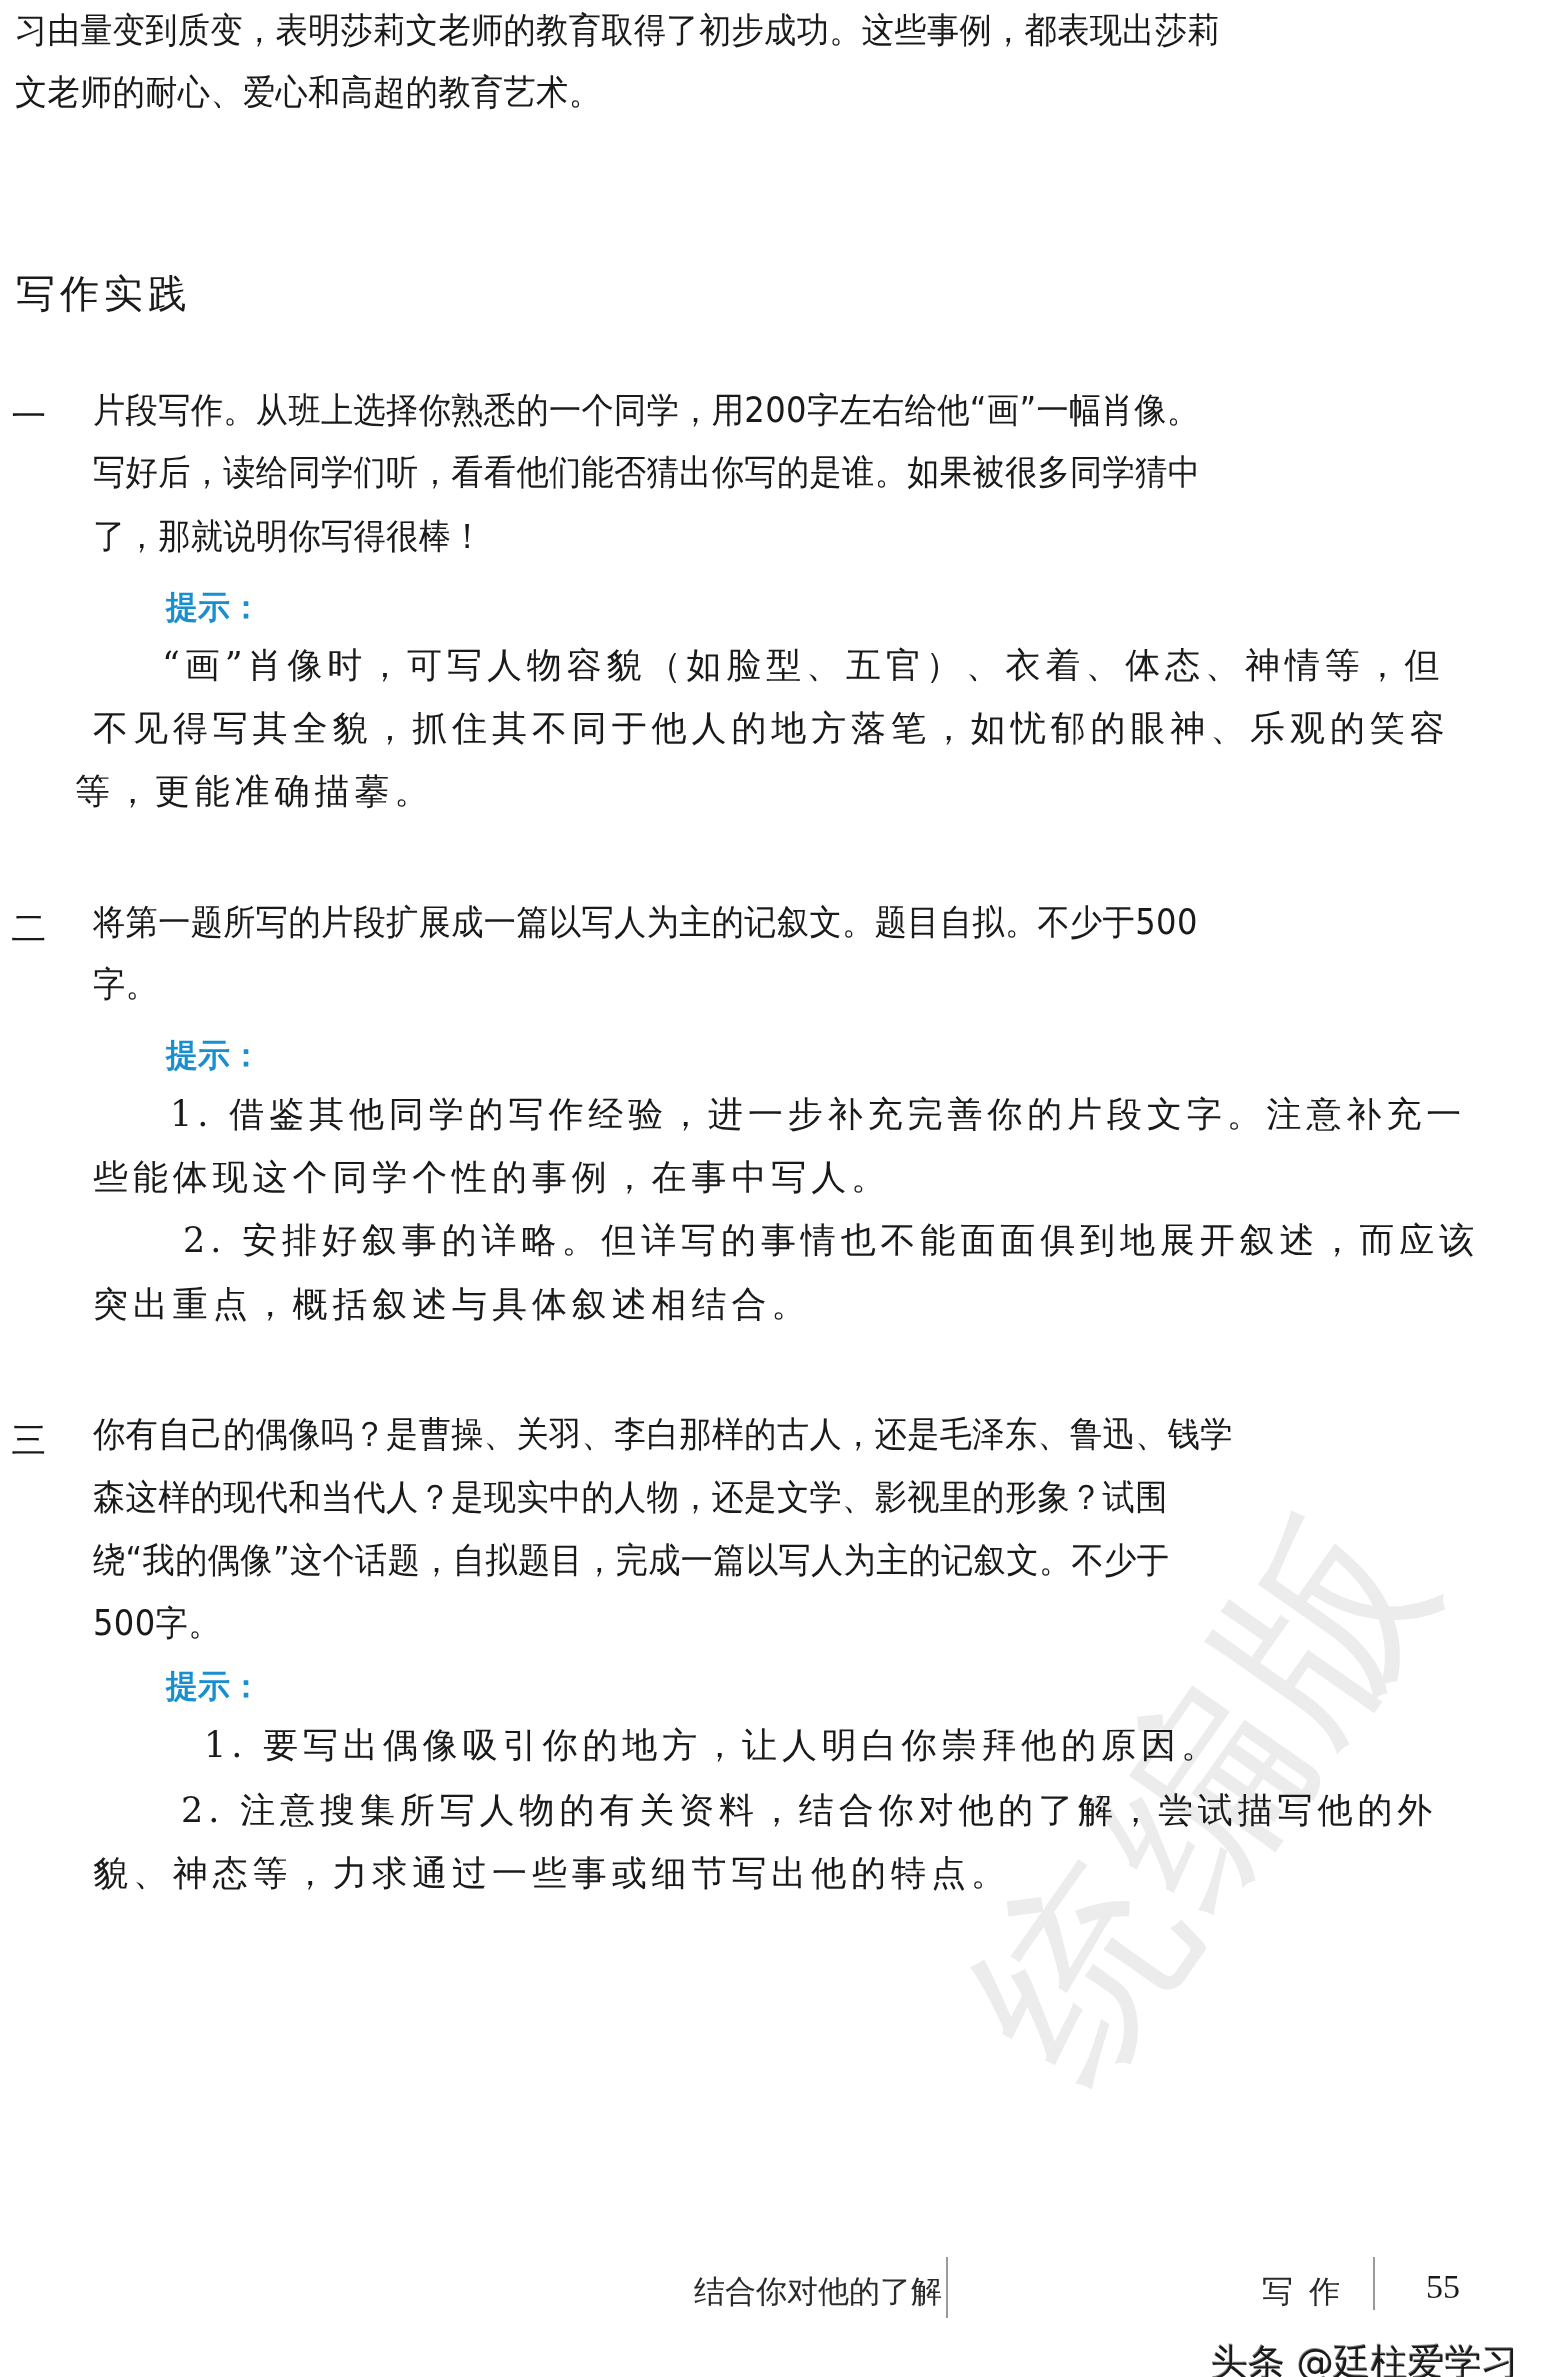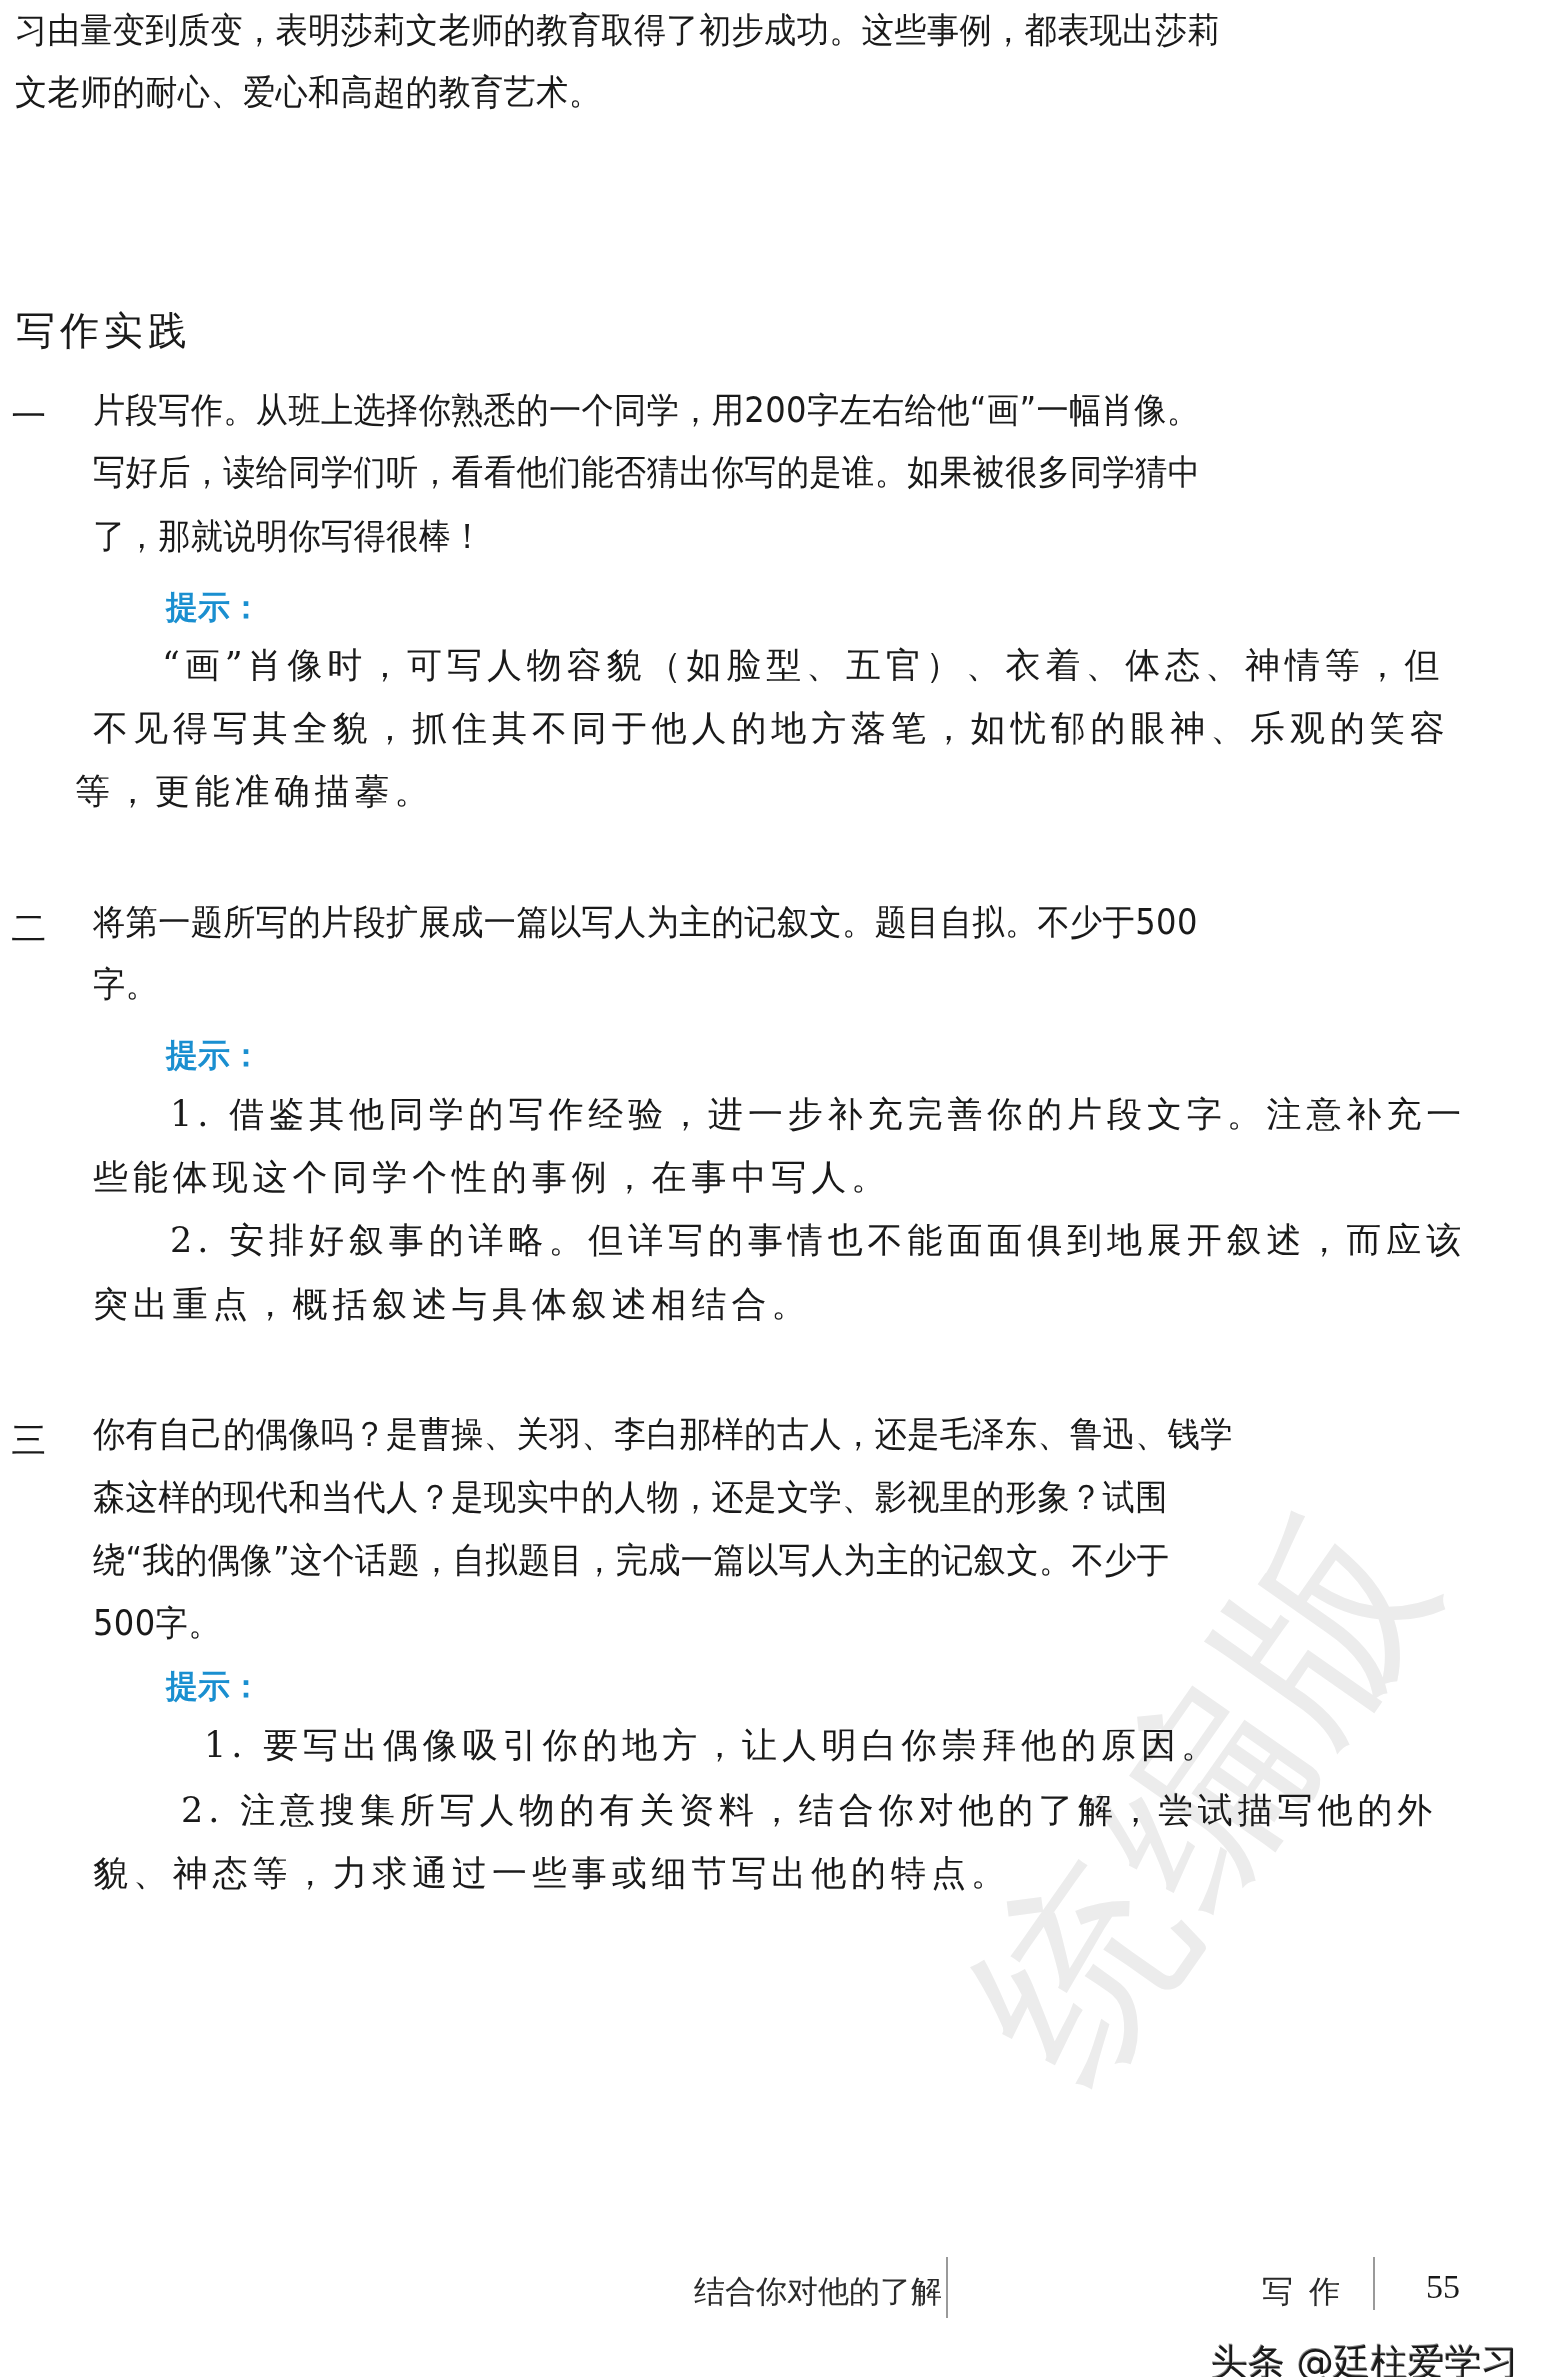--- a/index.html
+++ b/index.html
@@ -39,21 +39,20 @@
     font-family: "DejaVu Serif", "Liberation Serif", serif;
     letter-spacing: 4.9px;
   }
   .section-heading {
     position: absolute;
     left: 16px;
     top: 267px;
     font-size: 39px;
     letter-spacing: 4.9px;
     font-family: "DejaVu Serif", "Liberation Serif", serif;
-    margin-top: 37px;
   }
   .numeral {
     position: absolute;
     left: 11.3px;
     font-size: 35px;
     font-family: "DejaVu Sans", "Liberation Sans", sans-serif;
   }
   .hint-label {
     position: absolute;
     left: 166px;
@@ -145,21 +144,21 @@
       <div class="line hint-text" style="left:75px; top:774px;text-align:right;">等，更能准确描摹。</div>
     </div>
 
     <div>
       <div class="numeral" style="top:905px;">二</div>
       <div class="line body-text" style="left:93px; top:905px;">将第一题所写的片段扩展成一篇以写人为主的记叙文。题目自拟。不少于500</div>
       <div class="line body-text" style="left:93px; top:967px;">字。</div>
       <div class="hint-label" style="top:1034px;">提示：</div>
       <div class="line hint-text" style="left:170px; top:1097px;">1. 借鉴其他同学的写作经验，进一步补充完善你的片段文字。注意补充一</div>
       <div class="line hint-text" style="left:93px; top:1160px;">些能体现这个同学个性的事例，在事中写人。</div>
-      <div class="line hint-text" style="left:170px; top:1223px;">2. 安排好叙事的详略。但详写的事情也不能面面俱到地展开叙述，而应该</div>
+      <div class="line hint-text" style="left:183px; top:1223px;">2. 安排好叙事的详略。但详写的事情也不能面面俱到地展开叙述，而应该</div>
       <div class="line hint-text" style="left:93px; top:1287px;">突出重点，概括叙述与具体叙述相结合。</div>
     </div>
 
     <div>
       <div class="numeral" style="top:1417px;">三</div>
       <div class="line body-text" style="left:93px; top:1417px;">你有自己的偶像吗？是曹操、关羽、李白那样的古人，还是毛泽东、鲁迅、钱学</div>
       <div class="line body-text" style="left:93px; top:1480px;">森这样的现代和当代人？是现实中的人物，还是文学、影视里的形象？试围</div>
       <div class="line body-text" style="left:93px; top:1543px;">绕“我的偶像”这个话题，自拟题目，完成一篇以写人为主的记叙文。不少于</div>
       <div class="line body-text" style="left:93px; top:1606px;">500字。</div>
       <div class="hint-label" style="top:1665px;">提示：</div>

